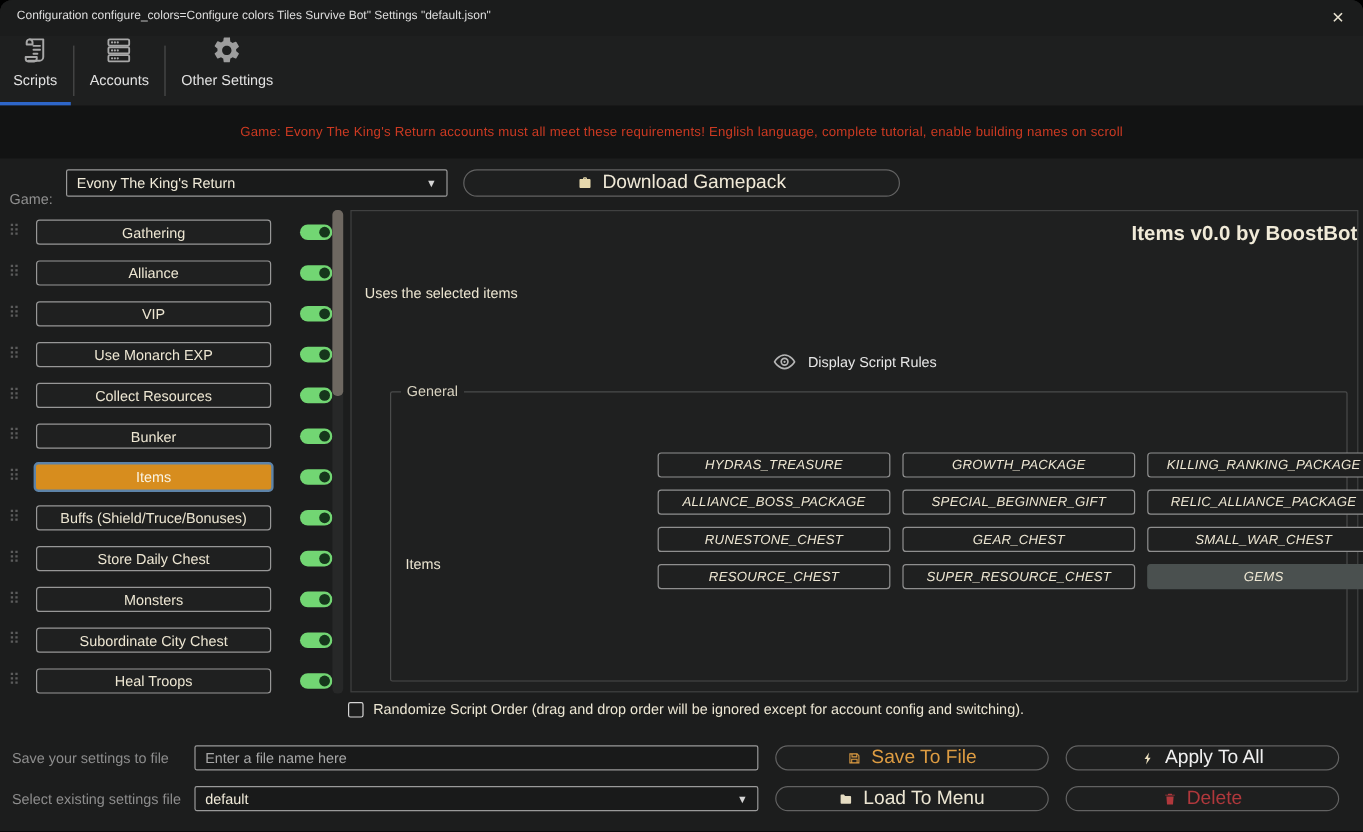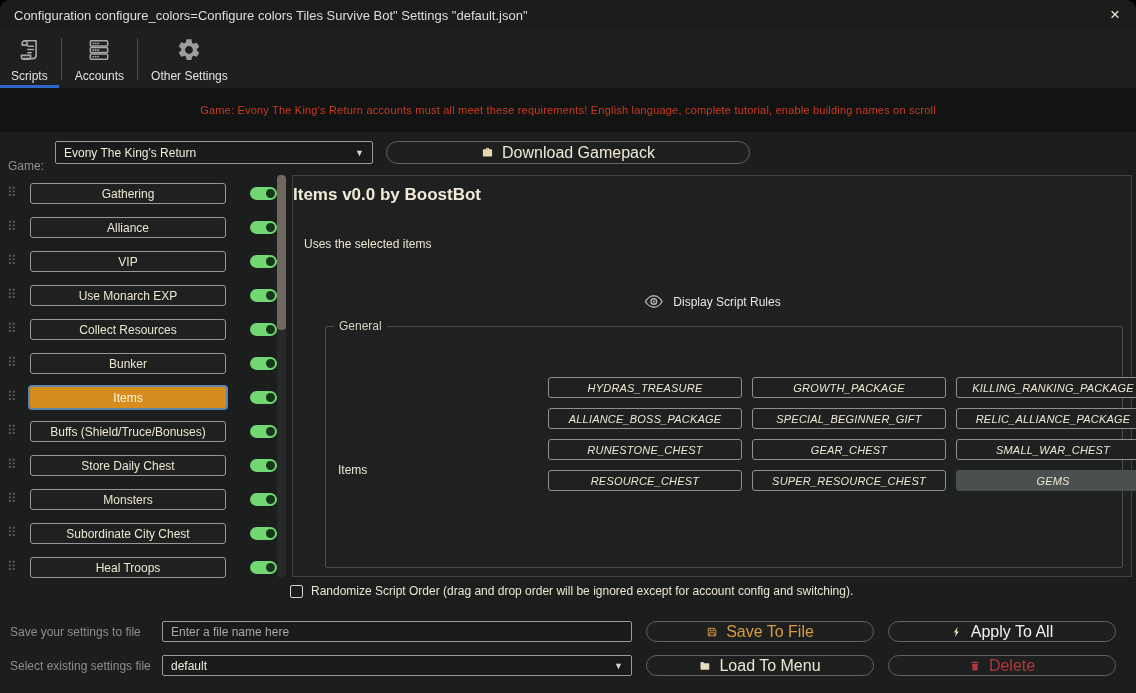--- a/index.html
+++ b/index.html
@@ -2,26 +2,26 @@
 <html><head>
 <meta charset="utf-8">
 <style>
   * { box-sizing: border-box; margin: 0; padding: 0; }
   html,body { background:#000; }
   body { font-family:"Liberation Sans", sans-serif; }
   .window { position:relative; width:1136px; height:693px; background:#1c1d1d; border-radius:10px 10px 0 0; overflow:hidden; }
 
   
   .titlebar { position:absolute; top:0; left:0; right:0; height:30px; background:#1b1c1c; }
-  .window-title { position:absolute; left:14px; top:8px; font-size:13px; color:#dedede; white-space:nowrap; }
+  .window-title { position:absolute; left:14px; top:8px; font-size:10px; color:#dedede; white-space:nowrap; }
   .close-btn { position:absolute; right:16px; top:4px; font-size:17px; color:#eae4d2; line-height:22px; cursor:default; }
 
   
   .tabbar { position:absolute; top:30px; left:0; right:0; height:58px; background:#1e1f1f; display:flex; align-items:stretch; }
-  .tab { position:relative; display:flex; flex-direction:column; align-items:center; gap:5px; padding:6px 11px 2px; }
+  .tab { position:relative; display:flex; flex-direction:column; align-items:center; justify-content:flex-end; gap:5px; padding:6px 11px 14px; }
   .tab .ticon { height:28px; display:flex; align-items:center; }
   .tab .ticon svg { width:26px; height:26px; }
   .tab .tlabel { font-size:12px; color:#e2e2e2; white-space:nowrap; }
   .tab.active::after { content:""; position:absolute; left:0; right:0; bottom:0; height:3px; background:#2e66c9; }
   .tabsep { width:1px; background:#4c4c4c; margin:8px 2px; }
 
   
   .warnstrip { position:absolute; top:88px; left:0; right:0; height:44px; background:#121313; display:flex; align-items:center; justify-content:center; }
   .warntext { font-size:11px; color:#cc3a22; letter-spacing:.2px; }
 
@@ -42,21 +42,21 @@
   .script-row.selected .script-btn { left:28px; top:-2px; width:200px; height:25px; background:#d78d1e; border:2px solid #5d83a8; border-radius:4px; color:#faf4e3; }
   .toggle { position:absolute; left:250px; top:4px; width:27px; height:13px; border-radius:7px; background:#72d673; }
   .toggle .knob { position:absolute; right:2px; top:2px; width:9px; height:9px; border-radius:50%; background:#16361c; }
 
   
   .sidebar-scrollbar { position:absolute; left:277px; top:175px; width:9px; height:403px; background:#272828; border-radius:4px; }
   .sidebar-scrollbar .thumb { position:absolute; top:0; left:0; width:100%; height:155px; background:#6e6861; border-radius:4px; }
 
   
   .mainpanel { position:absolute; left:292px; top:175px; width:840px; height:402px; background:#1f2020; border:1px solid #404141; }
-  .panel-title { margin-top:9px; text-align:left; font-size:17px; font-weight:bold; color:#f0ead8; }
+  .panel-title { margin-top:9px; text-align:right; font-size:17px; font-weight:bold; color:#f0ead8; }
   .panel-sub { position:absolute; left:11px; top:61px; font-size:12px; color:#ece5d1; }
   .rules-row { position:absolute; left:50%; transform:translateX(-50%); top:115px; display:flex; align-items:center; gap:9px; font-size:12px; color:#e6e6e6; white-space:nowrap; }
   .rules-row svg { width:21px; height:21px; }
   .groupbox { position:absolute; left:8px; right:8px; top:143px; bottom:8px; border:1px solid #4a4b4b; border-radius:2px; padding:0;margin-left:24px; }
   .groupbox legend { font-size:12px; color:#d8d2c0; padding:0 5px; margin-left:8px; }
   .items-label { position:absolute; left:12px; top:130px; font-size:12px; color:#ece5d1; }
   .itemgrid { position:absolute; left:222px; top:44px; display:grid; grid-template-columns:repeat(3,194px); gap:10px;font-style:italic; }
   .item-btn { height:21px; border:1px solid #8f8f8f; border-radius:3px; background:#1f2020; color:#eee7d3; font-size:11px; display:flex; align-items:center; justify-content:center; letter-spacing:.2px; white-space:nowrap; }
   .item-btn.selected { background:#4a504f; border-color:#4a504f; }
 

